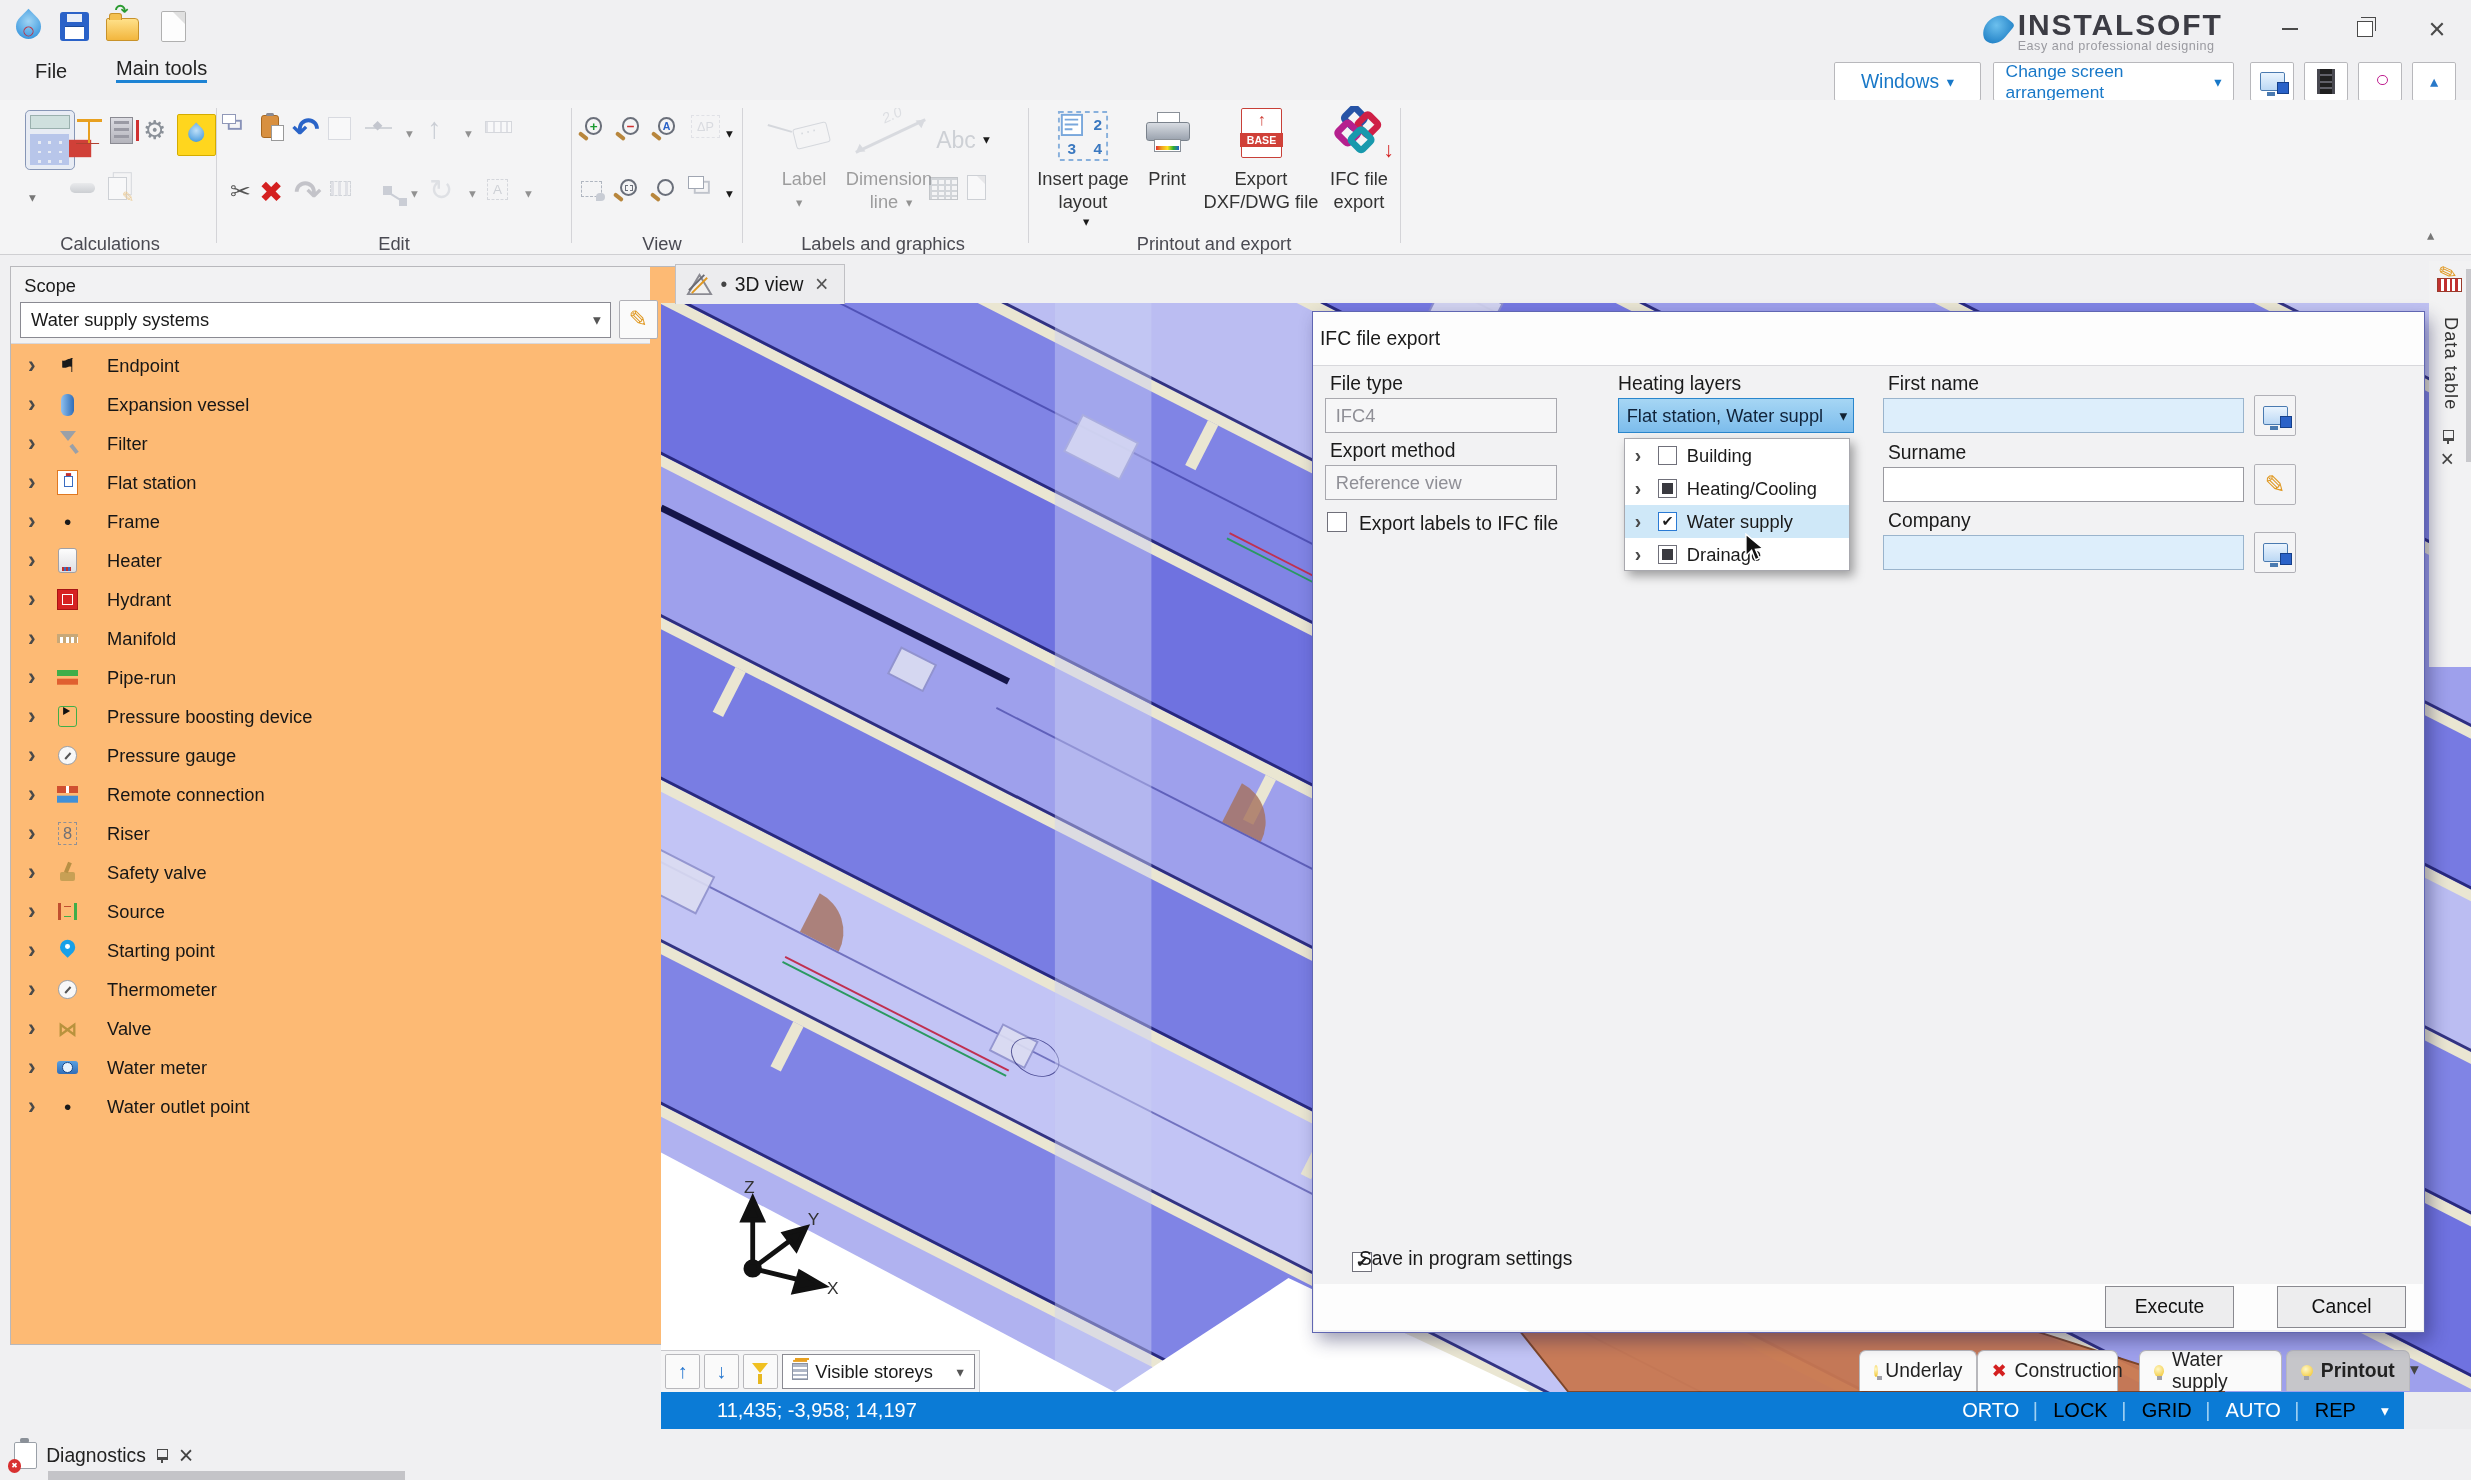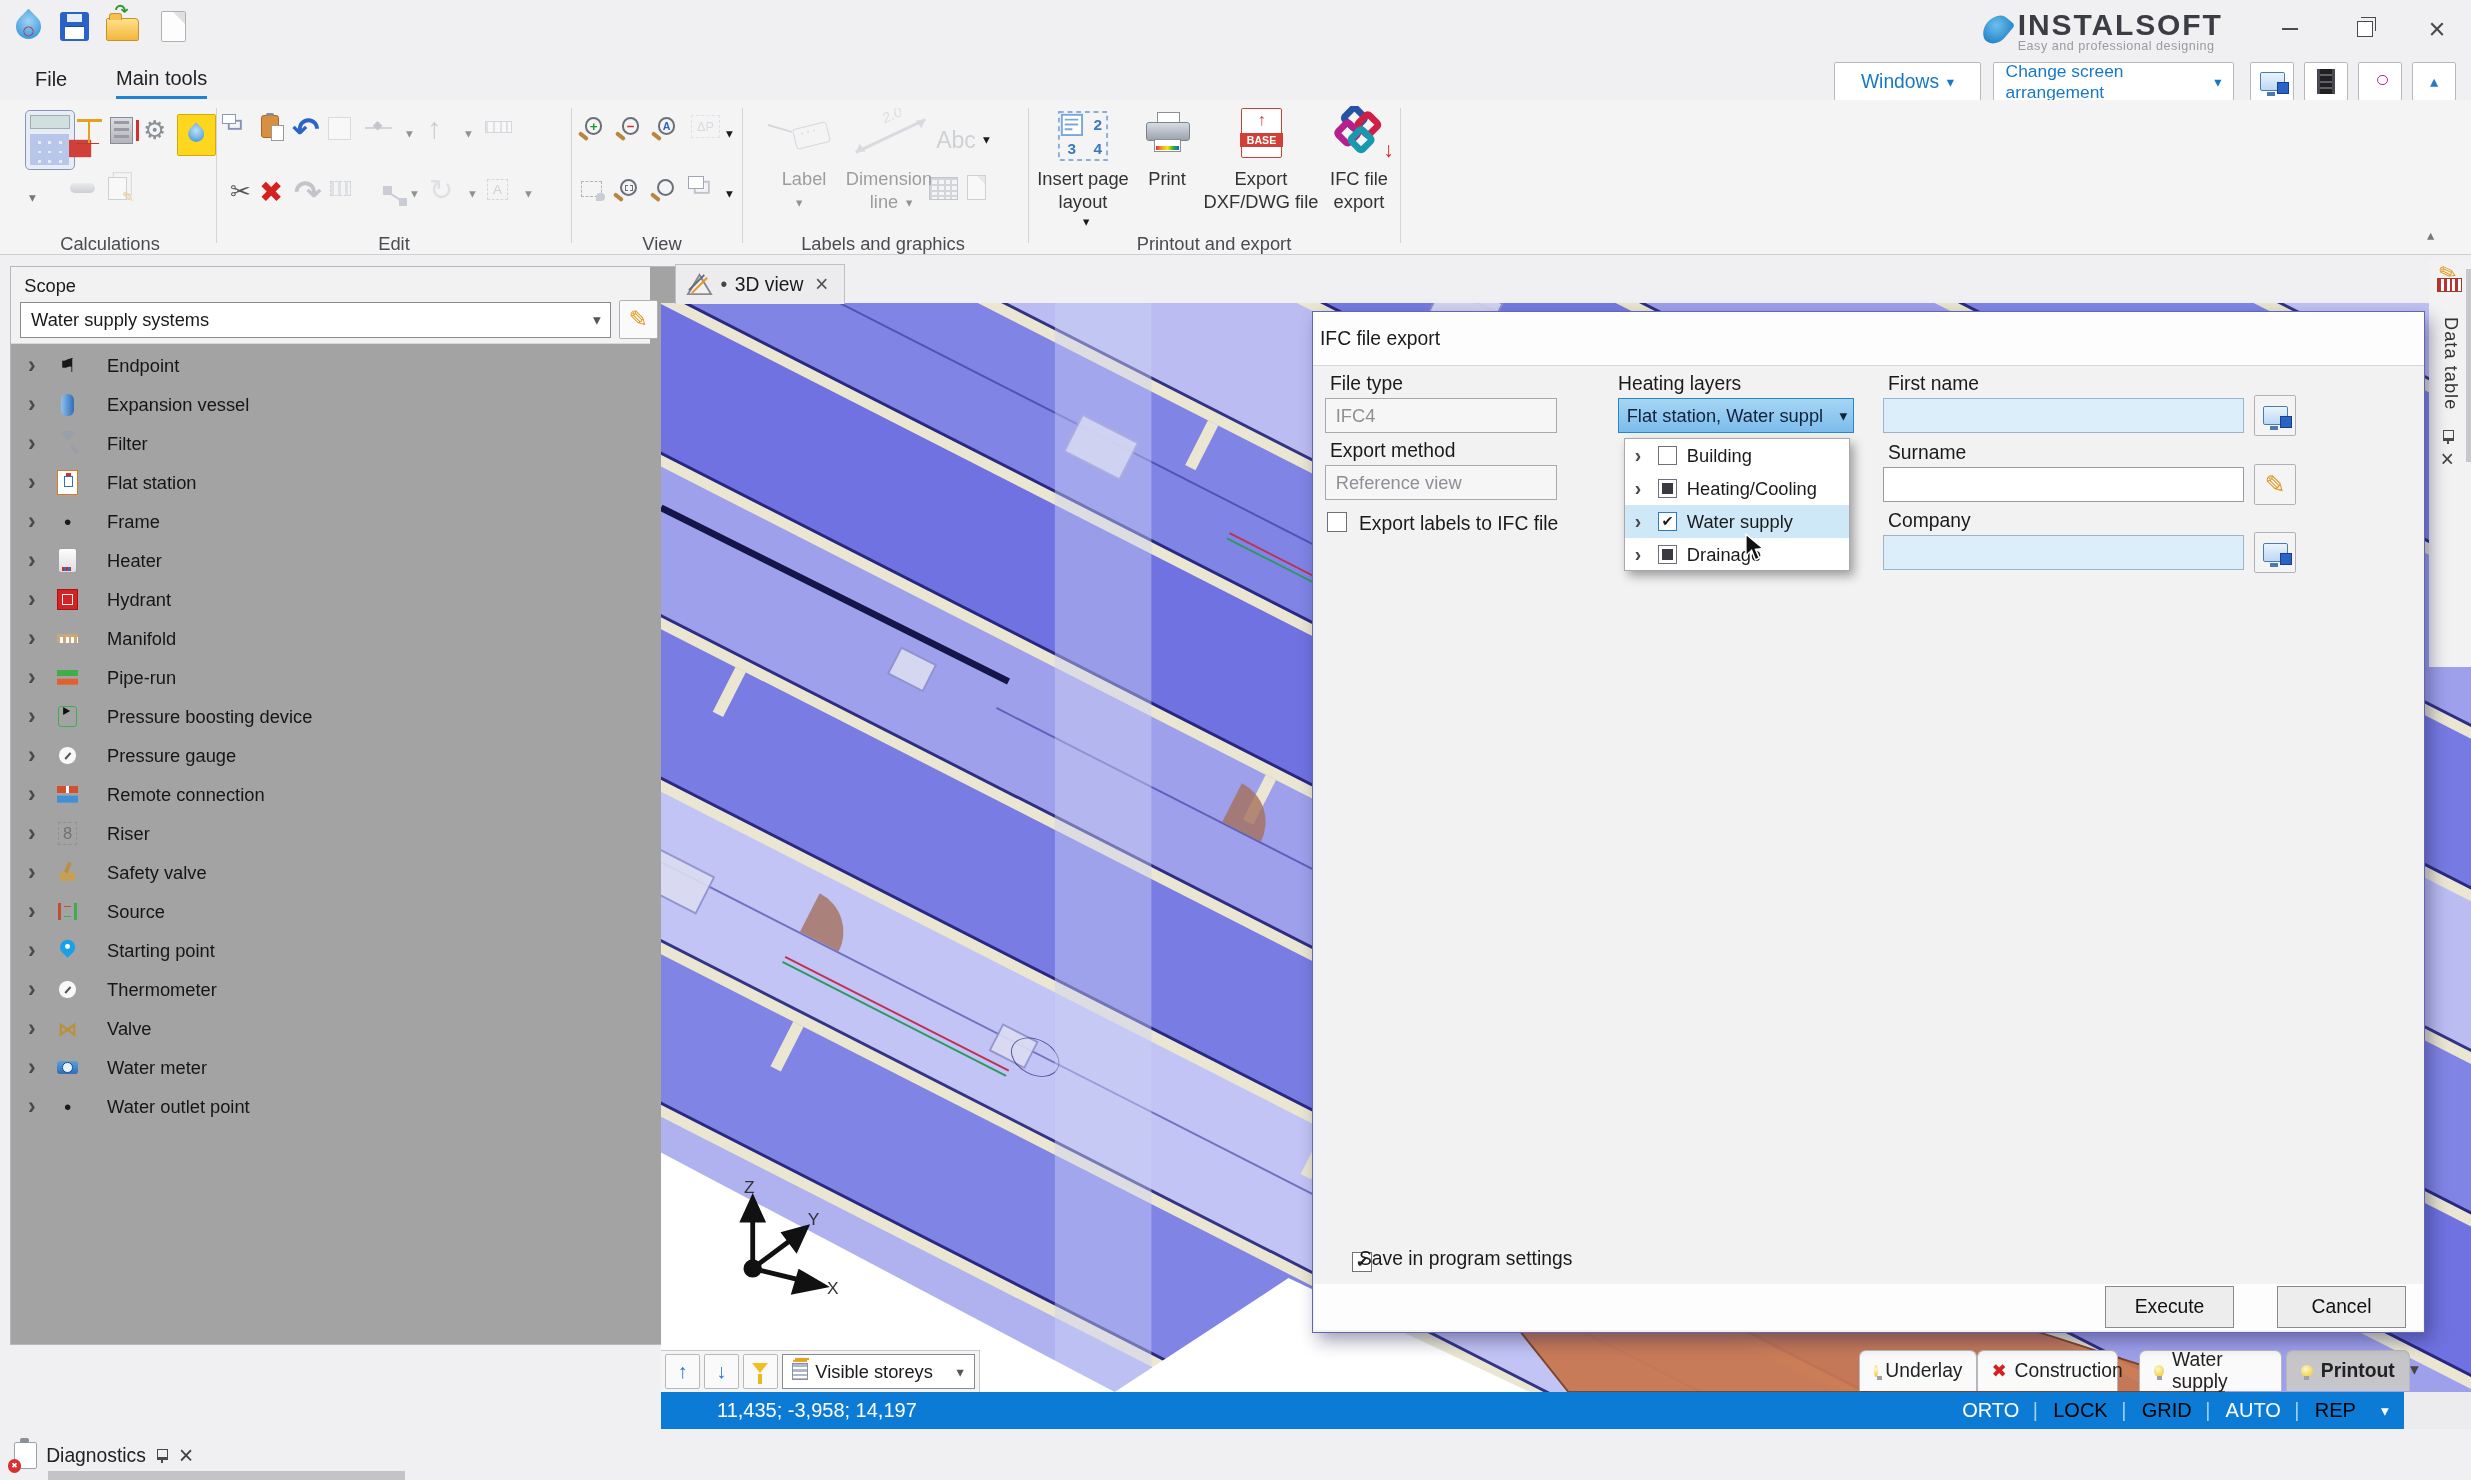--- a/index.html
+++ b/index.html
@@ -29,21 +29,21 @@
   .newdoc{width:25px;height:31px;background:#fdfdfd;border:1px solid #b0b0b0;border-radius:1.9px;position:relative}
   .newdoc::after{content:"";position:absolute;top:0;right:0;border:6.8px solid #e0e0e0;border-left-color:transparent;border-bottom-color:transparent}
   .winbtn{position:absolute;top:9.7px;width:42px;height:39px;display:flex;align-items:center;justify-content:center;color:#4a4a4a;font-size:25px}
   .maxglyph{width:15.4px;height:15.4px;border:1.9px solid #4a4a4a;position:relative;background:#fff}
   .maxglyph::before{content:"";position:absolute;left:2.9px;top:-5.8px;width:13.5px;height:13.5px;border:1.9px solid #4a4a4a;border-bottom:none;border-left:none;background:transparent}
   .brandrow{position:absolute;left:1985px;top:9.7px;display:flex;align-items:flex-start}
   .branddrop{width:23px;height:31px;background:radial-gradient(circle at 38% 40%,#6cc0ee,#1274be);border-radius:50% 3.9px 50% 50%;transform:rotate(40deg);margin-right:9.7px;margin-top:3.9px}
   .brandname{font-size:30px;font-weight:bold;letter-spacing:1.9px;color:#3c3c44;line-height:29px}
   .brandtag{font-size:12.6px;color:#9a9aa0;letter-spacing:0.5px}
   
-  .mtab{position:absolute;top:60px;height:39px;display:flex;align-items:center;font-size:20px;color:#222}
+  .mtab{position:absolute;top:44px;height:39px;display:flex;align-items:flex-end;font-size:20px;color:#222}
   .mtab.active{border-bottom:3.9px solid #1d83d4}
   .topbtn{position:absolute;top:62px;height:39px;background:#fff;border:1px solid #b8b8bc;border-radius:1.9px;
           display:flex;align-items:center;justify-content:center;color:#1878c8;font-size:19.3px;gap:7.7px;padding:0 11.6px}
   .topbtn .g-chevdown{color:#1878c8;font-size:14.5px}
   .iconbtn{position:absolute;top:62px;width:44px;height:39px;background:#fff;border:1px solid #b8b8bc;border-radius:1.9px;display:flex;align-items:center;justify-content:center}
   
   #ribbon{position:absolute;left:0;top:100px;width:2472px;height:155px;background:#f4f4f5;border-bottom:1px solid #cfcfd2}
   .rsep{position:absolute;top:7.7px;width:1px;height:135px;background:#d4d4d8}
   .rlabel{position:absolute;top:133px;transform:translateX(-50%);font-size:18.3px;color:#4a4a52;white-space:nowrap}
   .ri{position:absolute;display:flex;align-items:center;justify-content:center}
@@ -95,21 +95,21 @@
   .printer{width:42px;height:42px;position:relative}
   .printer::before{content:"";position:absolute;top:0;left:10.6px;width:21px;height:12.6px;background:#fff;border:1.9px solid #8a9098}
   .printer::after{content:"";position:absolute;top:10.6px;left:0;width:42px;height:16.4px;background:linear-gradient(#d8dce2,#9aa2ae);border:1px solid #7a828c;border-radius:2.9px}
   .printer .tray{position:absolute;bottom:1.9px;left:7.7px;width:27px;height:12.6px;background:#fff;border:1px solid #8a9098;z-index:1}
   .printer .tray::after{content:"";position:absolute;bottom:1px;left:1px;right:1px;height:3.9px;background:linear-gradient(90deg,#e03030,#f0a020,#ffe020,#30b030,#2060d0)}
   .baseico{width:41px;height:50px;background:#fff;border:1.9px solid #c84038;border-radius:1.9px;position:relative}
   .baseico::before{content:"BASE";position:absolute;bottom:9.7px;left:-1.9px;right:-1.9px;background:#d04038;color:#fff;font-weight:bold;font-size:10.6px;line-height:14.5px;text-align:center}
   .baseico::after{content:"↑";position:absolute;top:1px;left:0;right:0;text-align:center;color:#d04038;font-weight:bold;font-size:16.4px}
   .ifcdl::after{content:"↓";position:absolute;right:-9.7px;bottom:-5.8px;color:#d42020;font-weight:bold;font-size:21px}
   
-  #leftpanel{position:absolute;left:9.7px;top:266px;width:764px;height:1079px;background:#a3a3a3;border:1px solid #b8b8bc}
+  #leftpanel{position:absolute;left:9.7px;top:266px;width:764px;height:1079px;background:#fdba74;border:1px solid #b8b8bc}
   #scopearea{position:absolute;left:0;top:0;width:639px;height:77px;background:#f2f2f3;border-bottom:1px solid #d8d8dc}
   .combo{background:#fff;border:1px solid #8a8a92;display:flex;align-items:center;font-size:18.3px;padding:0 9.7px;justify-content:space-between}
   .smallbtn{background:#fafafa;border:1px solid #b0b0b6;border-radius:1.9px;display:flex;align-items:center;justify-content:center}
   .trow{display:flex;align-items:center;height:39px;padding-left:17.4px;position:relative}
   .tchev{width:25px;color:#4a4a4a;font-size:23px;font-weight:bold;line-height:19.3px}
   .tlabel{font-size:18.3px;color:#161616;margin-left:25px;white-space:nowrap}
   .tbtn{position:absolute;width:26px;height:26px;background:#f4f4f5;border:1px solid #c4c4c8;border-radius:1.9px;top:5.8px}
   .tbtn::before{content:"";position:absolute;inset:2.9px;border:1px dashed #b4b4ba}
   .tbtn.b1{right:37px}.tbtn.b2{right:6.8px}
   .tbtn i{position:absolute;right:2.9px;bottom:1px;font-size:11.6px;color:#8a8a92;font-style:normal}

